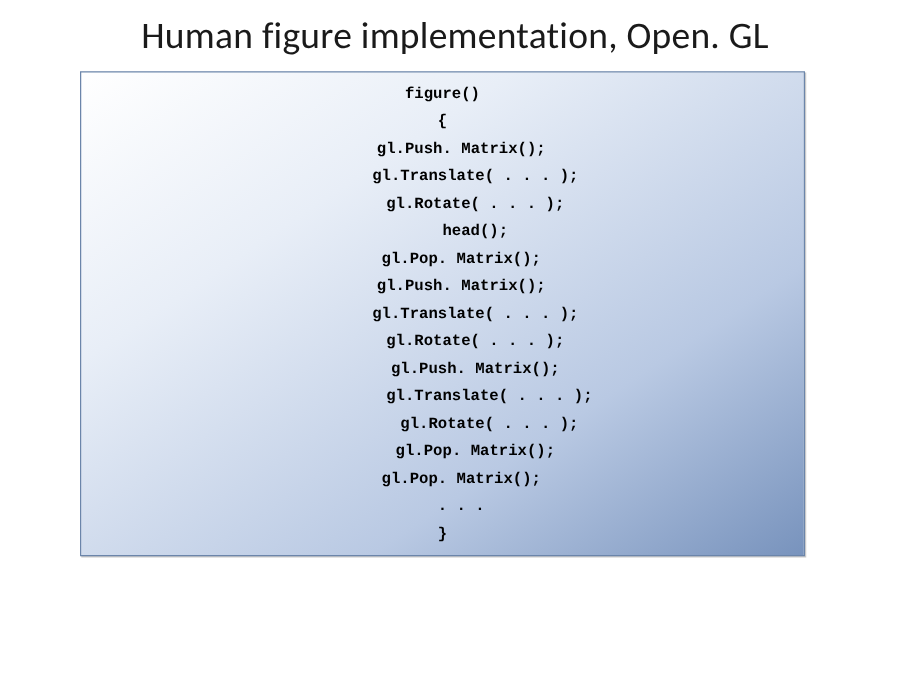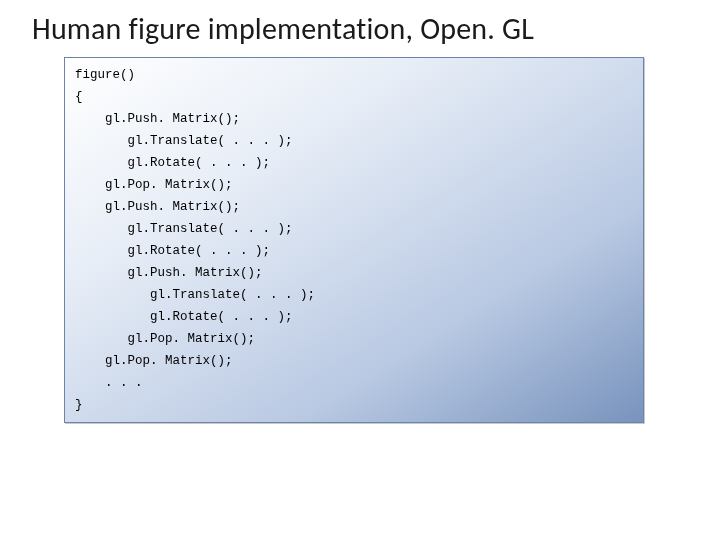--- a/index.html
+++ b/index.html
@@ -10,59 +10,61 @@
     background: #ffffff;
     font-family: Calibri, Arial, sans-serif;
     overflow: hidden;
   }
   .slide {
     width: 720px;
     height: 540px;
     position: relative;
     box-sizing: border-box;
     padding: 10px 24px 20px 24px;
+    text-align: center;
   }
   .title {
     font-size: 30px;
     color: #1a1a1a;
     margin: 0 0 10px 8px;
     font-weight: 400;
     letter-spacing: 0.2px;
   }
   .code-box {
     border: 1px solid #6b85aa;
     background: linear-gradient(to bottom right, #ffffff 0%, #e8eef7 30%, #b9c9e3 70%, #7893bd 100%);
     width: 580px;
     margin-left: 40px;
     padding: 6px 10px 6px 10px;
     box-sizing: border-box;
     box-shadow: 1px 1px 0 #c9c9c9;
   }
   .code-line {
     font-family: "Courier New", Courier, monospace;
     font-size: 12.5px;
-    font-weight: normal;
+    font-weight: bold;
     color: #000;
     white-space: pre;
     line-height: 22px;
     margin: 0;
   }
 </style>
 </head>
 <body>
 
 <div class="slide">
   <h1 class="title">Human figure implementation, Open. GL</h1>
 
   <div class="code-box">
     <p class="code-line">figure()</p>
     <p class="code-line">{</p>
     <p class="code-line">    gl.Push. Matrix();</p>
     <p class="code-line">       gl.Translate( . . . );</p>
     <p class="code-line">       gl.Rotate( . . . );</p>
+    <p class="code-line">       head();</p>
     <p class="code-line">    gl.Pop. Matrix();</p>
     <p class="code-line">    gl.Push. Matrix();</p>
     <p class="code-line">       gl.Translate( . . . );</p>
     <p class="code-line">       gl.Rotate( . . . );</p>
     <p class="code-line">       gl.Push. Matrix();</p>
     <p class="code-line">          gl.Translate( . . . );</p>
     <p class="code-line">          gl.Rotate( . . . );</p>
     <p class="code-line">       gl.Pop. Matrix();</p>
     <p class="code-line">    gl.Pop. Matrix();</p>
     <p class="code-line">    . . .</p>

